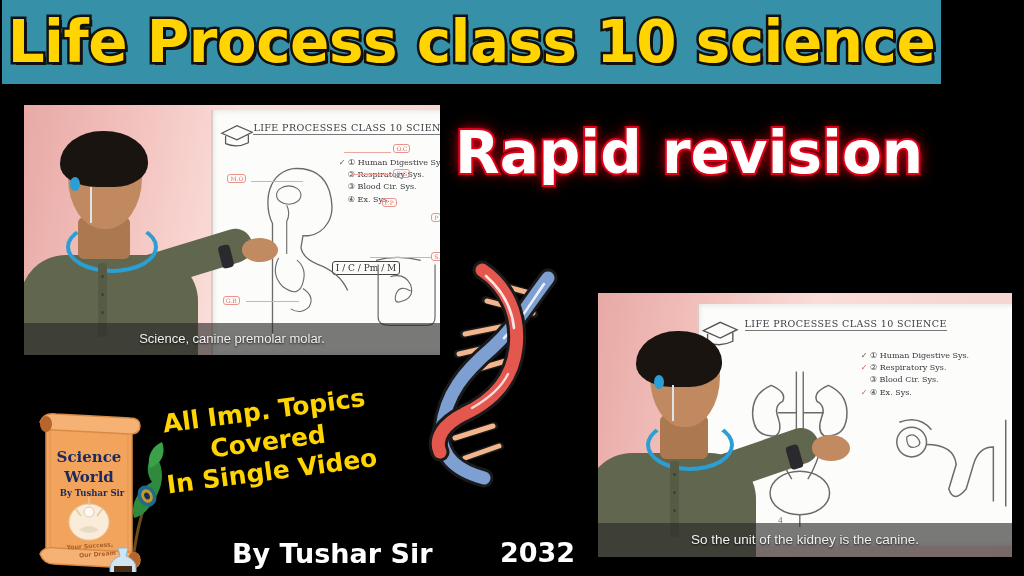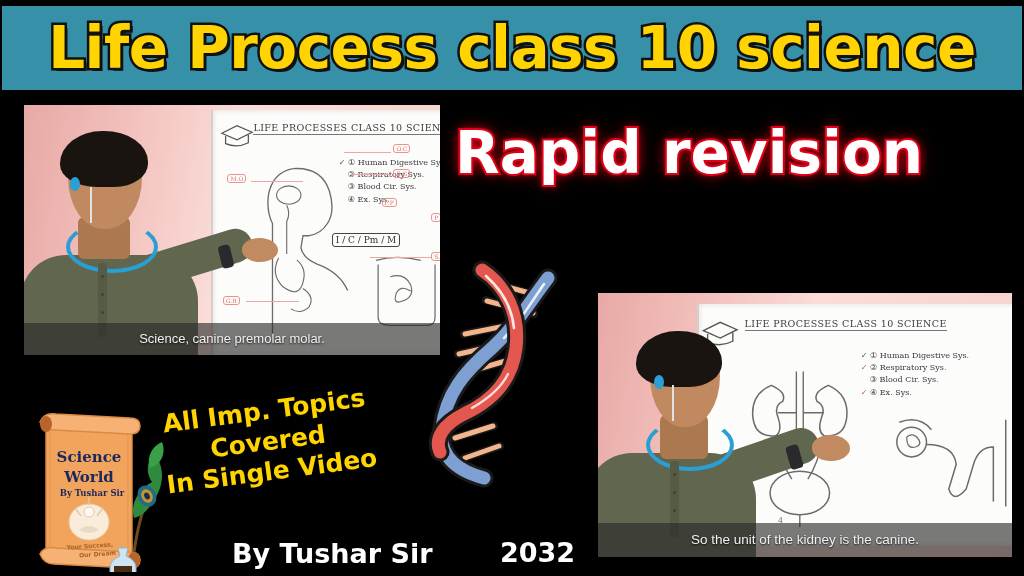--- a/index.html
+++ b/index.html
@@ -1,21 +1,21 @@
 <!DOCTYPE html>
 <html><head>
 <meta charset="utf-8">
 <style>
   html,body{margin:0;padding:0;background:#000;}
   body{width:1024px;height:576px;overflow:hidden;font-family:"Liberation Sans",sans-serif;}
   #stage{position:relative;width:1024px;height:576px;background:#000;overflow:hidden;}
 
   
   .banner{
-    position:absolute;left:2px;top:6px;width:1020px;height:84px;
+    position:absolute;left:2px;top:0;width:939px;height:84px;
     background:#3690a8;display:flex;align-items:center;justify-content:center;
   }
   .banner-text{
     font-size:58px;font-weight:bold;color:#ffd400;letter-spacing:-0.5px;
     font-family:"DejaVu Sans",sans-serif;
     -webkit-text-stroke:5px #111;
     paint-order:stroke fill;
     white-space:nowrap;
     text-shadow:3px 3px 0 #111;
   }
@@ -47,21 +47,21 @@
   .board{position:absolute;background:#fcfcfa;border-left:2px solid #d9cdc9;box-shadow:0 0 6px rgba(0,0,0,.12) inset;}
   #vid1 .board{left:45%;top:2%;width:57%;height:98%;}
   #vid2 .board{left:24%;top:4%;width:78%;height:92%;}
 
   .bhead{position:absolute;font-family:"DejaVu Serif",serif;color:#3a3a42;white-space:nowrap;}
   .blist{position:absolute;font-family:"DejaVu Serif",serif;color:#3a3a42;line-height:1.55;}
   .blist div{white-space:nowrap;}
   .tick{color:#555;}
   .tick.red{color:#d9534f;}
   .bformula{position:absolute;border:1.4px solid #444;border-radius:3px;padding:1px 3px;
-    font-family:"DejaVu Serif",serif;color:#333;white-space:nowrap;}
+    font-family:"DejaVu Serif",serif;color:#333;white-space:nowrap;margin-top:28px;}
   .redtag{position:absolute;border:1.2px solid #e8938d;border-radius:3px;color:#e0736c;
     font-family:"DejaVu Serif",serif;padding:0 2px;}
   .redline{position:absolute;background:#eda7a1;height:1px;}
   .sketch{position:absolute;}
   .sketch svg{display:block;width:100%;height:100%;}
 
   
   .person{position:absolute;}
   .p-hair{position:absolute;background:#1a1410;border-radius:48% 50% 38% 42%/58% 55% 42% 40%;}
   .p-face{position:absolute;background:#c0895f;border-radius:45% 45% 48% 48%/40% 40% 60% 60%;}

